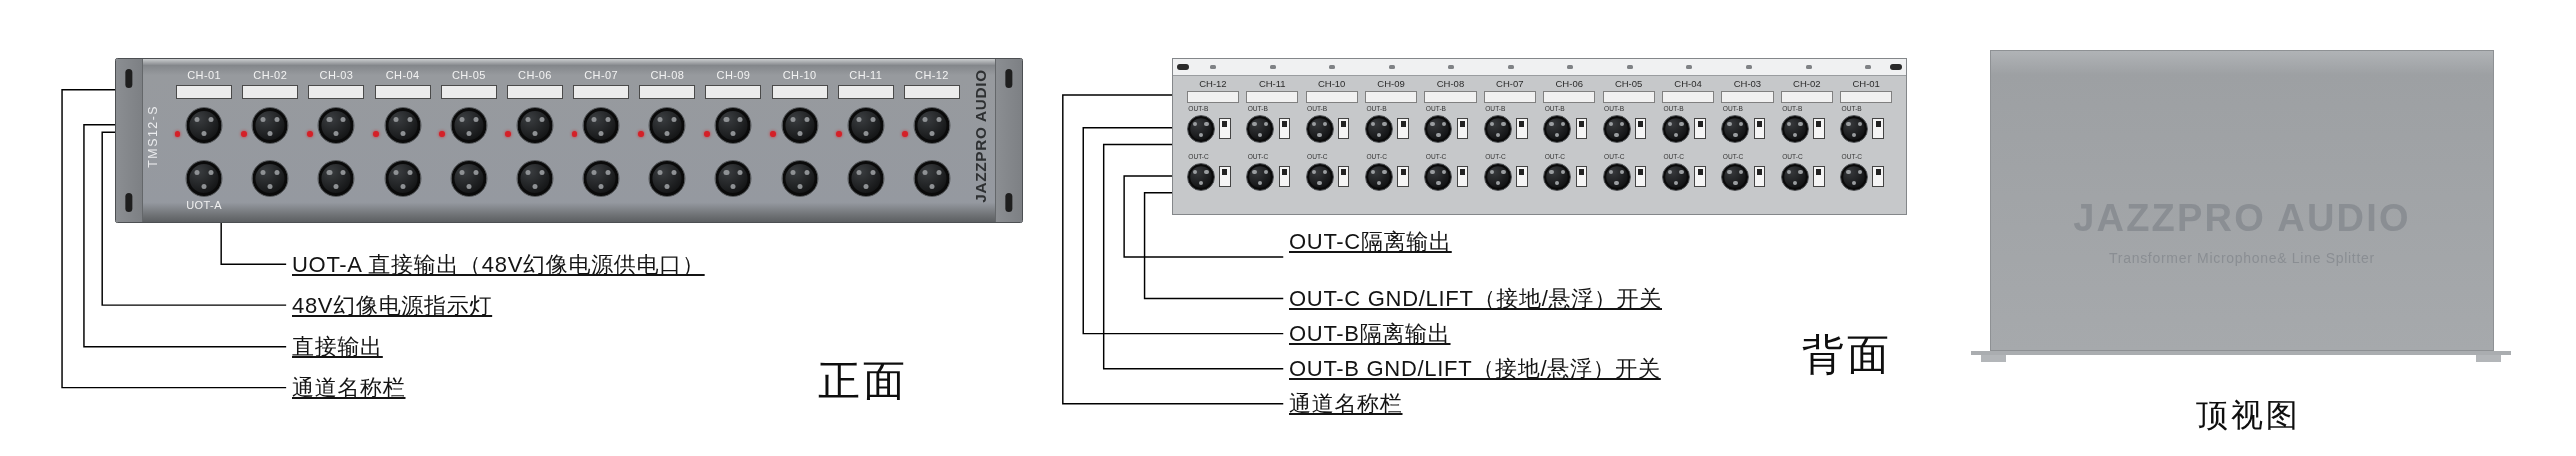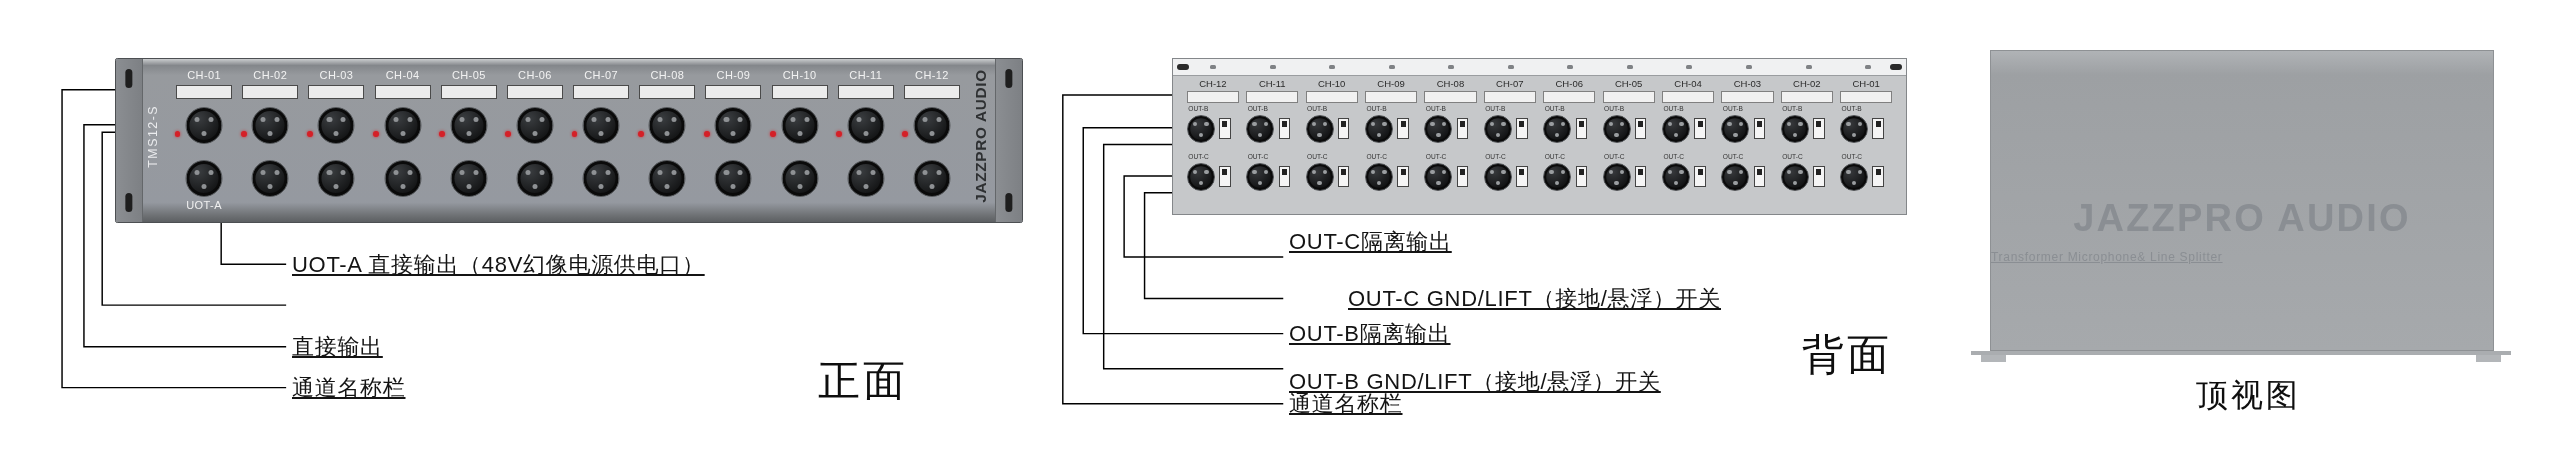--- a/index.html
+++ b/index.html
@@ -63,21 +63,21 @@
   
   .callout{position:absolute;font-size:22px;line-height:25px;color:#141414;letter-spacing:0.7px;white-space:nowrap;text-decoration:underline;}
   .viewlabel{position:absolute;font-size:42px;line-height:45px;color:#0e0e0e;letter-spacing:2.9px;white-space:nowrap;}
   .viewlabel.small{font-size:32px;line-height:35px;}
 
   
   .top-view{position:absolute;left:1990px;top:50px;width:504px;height:301px;
     background:linear-gradient(180deg,#b0b3b6 0%,#9da0a3 8%,var(--top-plate,#a6a9ac) 100%);
     border:0.7px solid #8e9194;box-sizing:border-box;}
   .tv-brand{position:absolute;top:146px;width:100%;text-align:center;font-size:38px;font-weight:bold;color:#8a8e93;letter-spacing:2.2px;}
-  .tv-sub{position:absolute;top:199px;width:100%;font-size:12px;color:#8a8e93;letter-spacing:0.7px;text-decoration:underline;}
+  .tv-sub{position:absolute;top:199px;width:100%;text-align:center;font-size:14px;color:#8a8e93;letter-spacing:0.7px;}
   .tv-base{position:absolute;left:1971px;top:351px;width:540px;height:3.6px;background:#aaadb0;}
   .tv-foot{position:absolute;top:355px;width:25px;height:7.3px;background:#b3b6b9;}
   .tv-foot.l{left:1981px}.tv-foot.r{left:2476px}
 </style>
 </head>
 <body>
 
 <div id="canvas">
 
   <svg class="lines" viewBox="0 0 3529 626">
@@ -286,20 +286,21 @@
         </div>
       <div class="vtext brand-v">JAZZPRO AUDIO</div>
     </div>
     <div class="ear right">
       <div class="slot t"></div>
       <div class="slot b"></div>
     </div>
   </div>
 
   <div class="callout" style="left:292px;top:252px;">UOT-A 直接输出（48V幻像电源供电口）</div>
+  <div class="callout" style="left:292px;top:293px;">48V幻像电源指示灯</div>
   <div class="callout" style="left:292px;top:334px;">直接输出</div>
   <div class="callout" style="left:292px;top:375px;">通道名称栏</div>
   <div class="viewlabel" style="left:818px;top:358px;">正面</div>
 
   <div class="rear-panel">
     <div class="rear-strip" id="rear-strip">
       <div class="rslot l"></div>
       <div class="rslot r"></div>
     <div class="mark" style="left: 37px;"></div>
         <div class="mark" style="left: 97px;"></div>
@@ -576,29 +577,29 @@
             <i class="p3"></i>
           </div>
           <div class="sw sbot">
             <i></i>
           </div>
         </div>
       </div>
   </div>
 
   <div class="callout" style="left:1289px;top:229px;">OUT-C隔离输出</div>
-  <div class="callout" style="left:1348px;top:286px;">OUT-C GND/LIFT（接地/悬浮）开关</div>
+  <div class="callout" style="left:1289px;top:286px;">OUT-C GND/LIFT（接地/悬浮）开关</div>
   <div class="callout" style="left:1289px;top:321px;">OUT-B隔离输出</div>
-  <div class="callout" style="left:1289px;top:369px;">OUT-B GND/LIFT（接地/悬浮）开关</div>
+  <div class="callout" style="left:1289px;top:356px;">OUT-B GND/LIFT（接地/悬浮）开关</div>
   <div class="callout" style="left:1289px;top:391px;">通道名称栏</div>
   <div class="viewlabel" style="left:1802px;top:332px;">背面</div>
 
   <div class="top-view">
     <div class="tv-brand">JAZZPRO AUDIO</div>
     <div class="tv-sub">Transformer Microphone&amp; Line Splitter</div>
   </div>
   <div class="tv-base"></div>
   <div class="tv-foot l"></div>
   <div class="tv-foot r"></div>
-  <div class="viewlabel small" style="left:2196px;top:378px;">顶视图</div>
+  <div class="viewlabel small" style="left:2196px;top:398px;">顶视图</div>
 
 </div>
 
 
 </body></html>

